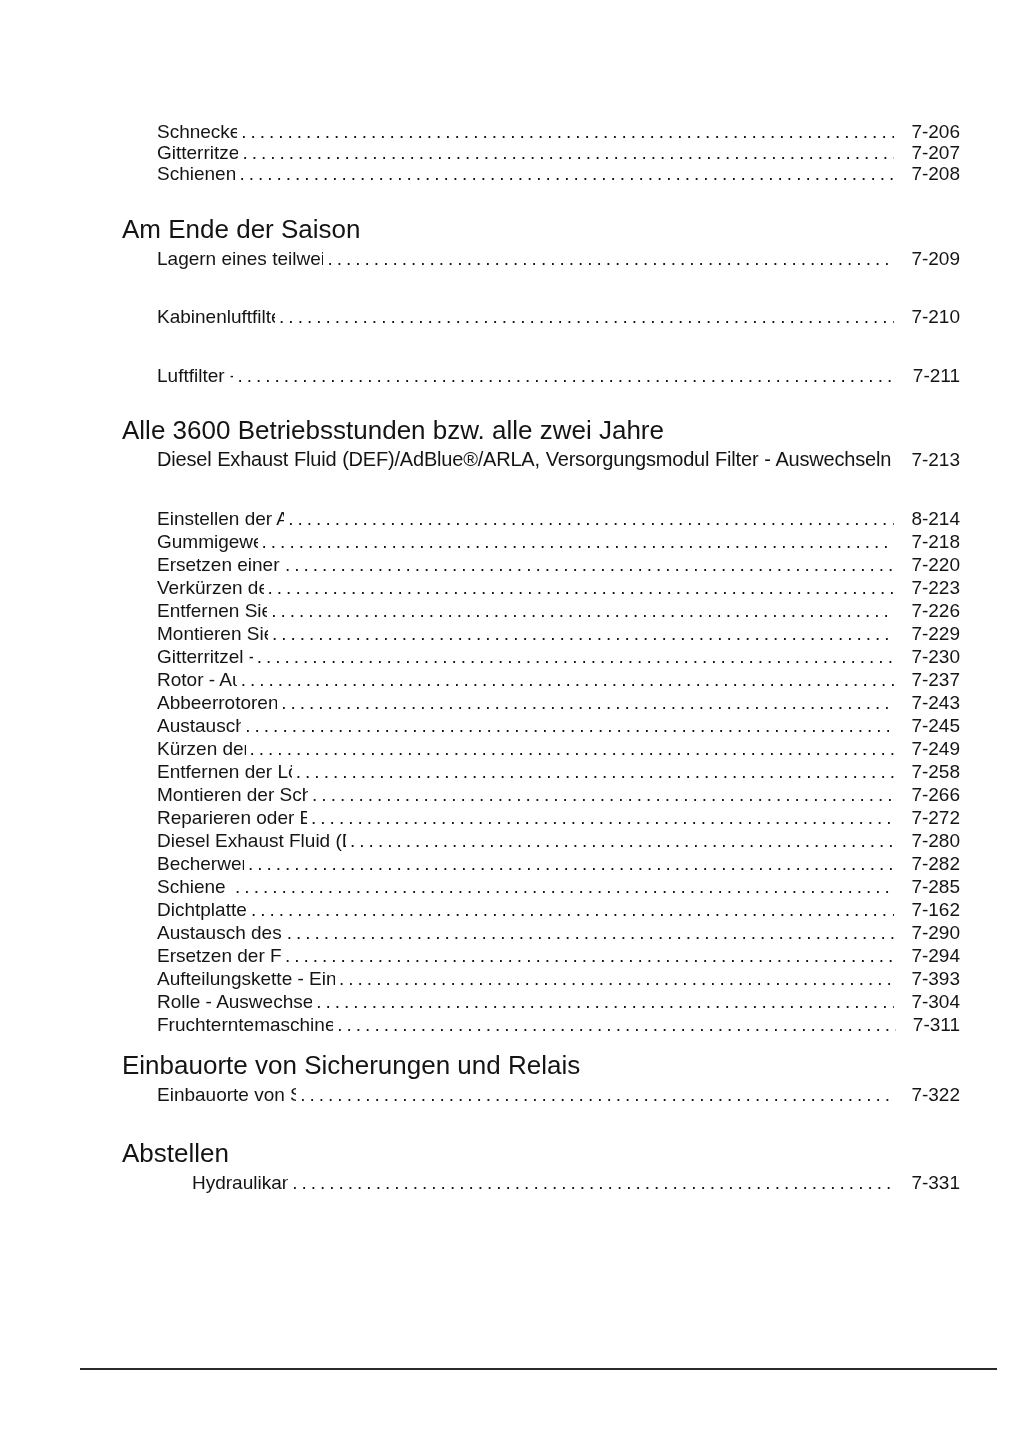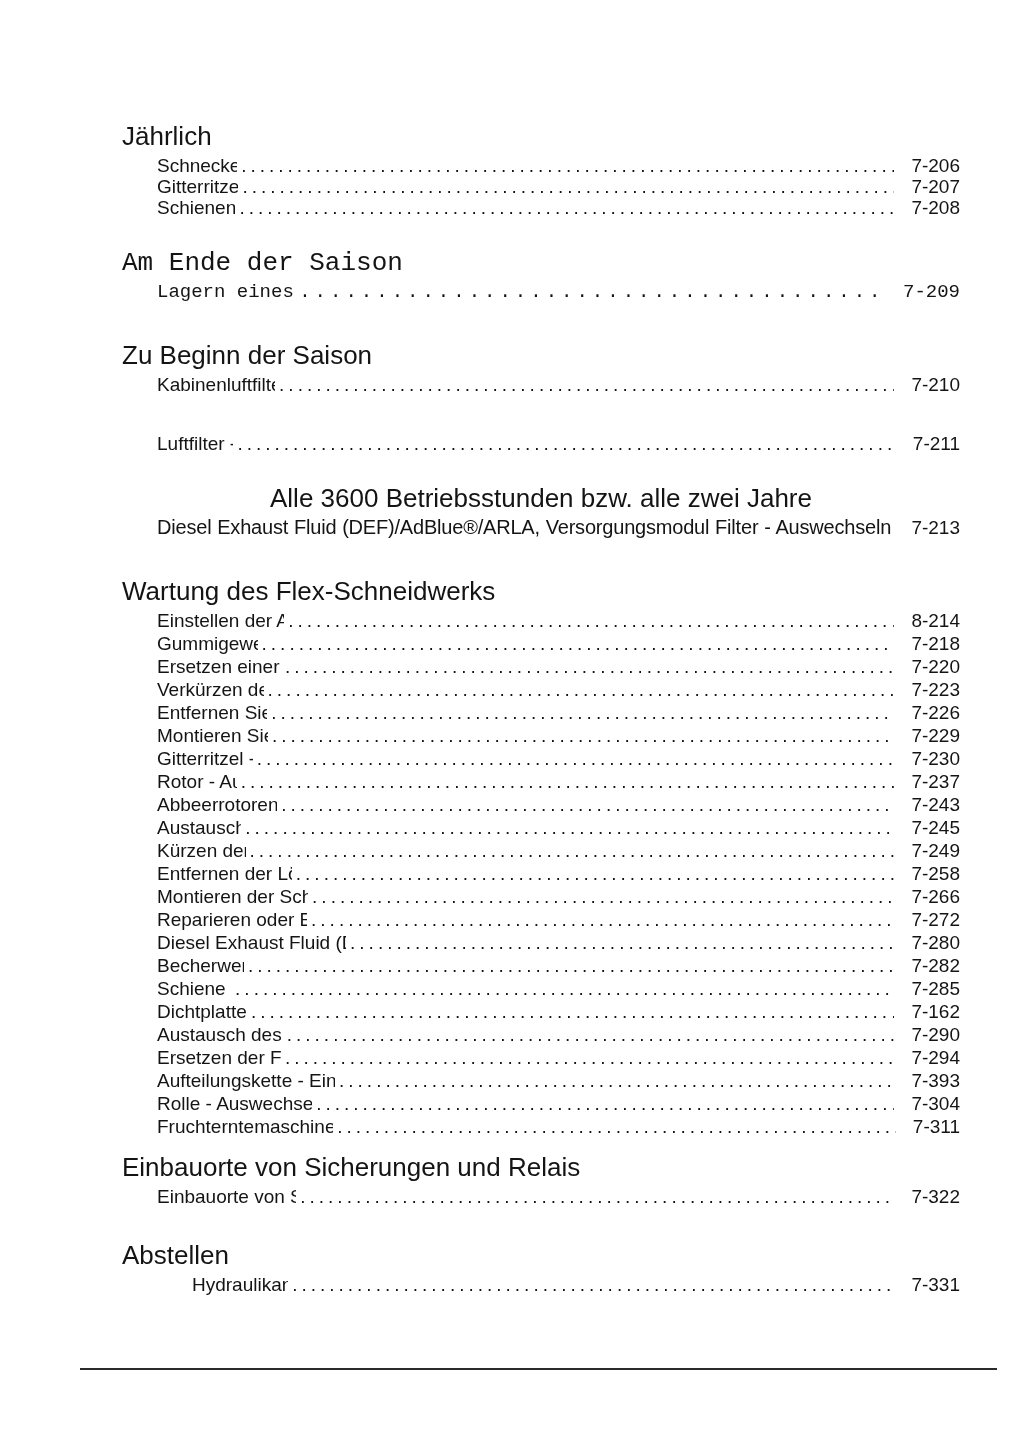--- a/index.html
+++ b/index.html
@@ -62,24 +62,24 @@
   .entry.deep { padding-left: 35px; }
   .entry.no-leader .title {
     font-size: 20px;
     letter-spacing: -0.2px;
     word-spacing: 0.5px;
   }
   .entry.no-leader .pagenum { margin-left: auto; }
 
   
   .toc-section:nth-child(1) { margin-bottom: 30px; }
-  .toc-section:nth-child(2) { margin-bottom: 37px; font-family: Liberation Mono, monospace; }
+  .toc-section:nth-child(2) { margin-bottom: 37px; }
   .toc-section:nth-child(3) { margin-bottom: 38px; }
   .toc-section:nth-child(4) { margin-bottom: 29px; }
-  .toc-section:nth-child(5) { margin-bottom: 38px; text-align: center; }
+  .toc-section:nth-child(5) { margin-bottom: 38px; }
   .toc-section:nth-child(6) { margin-bottom: 15px; }
   .toc-section:nth-child(7) { margin-bottom: 33px; }
   .toc-section:nth-child(8) { margin-bottom: 0; }
   .toc-section:nth-child(6) .entry { margin-bottom: 2px; }
 
   .bottom-rule {
     position: absolute;
     top: 1368px;
     left: 80px;
     width: 917px;
@@ -89,21 +89,20 @@
     margin: 0;
     padding: 0;
   }
 </style>
 </head>
 <body>
 
 <main class="page">
   <div id="sections">
       <section class="toc-section">
-    <h2 class="section-heading">Jährlich</h2>
     <div class="entries">
           <div class="entry">
     <span class="title">Schnecke - Kontrolle</span>
     <span class="leader"></span>
     <span class="pagenum">7-206</span>
   </div>
           <div class="entry">
     <span class="title">Gitterritzel - Kontrolle</span>
     <span class="leader"></span>
     <span class="pagenum">7-207</span>
@@ -119,21 +118,20 @@
     <h2 class="section-heading">Am Ende der Saison</h2>
     <div class="entries">
           <div class="entry">
     <span class="title">Lagern eines teilweise verbrauchten CAT 4-Filters</span>
     <span class="leader"></span>
     <span class="pagenum">7-209</span>
   </div>
         </div>
   </section>
       <section class="toc-section">
-    <h2 class="section-heading">Zu Beginn der Saison</h2>
     <div class="entries">
           <div class="entry">
     <span class="title">Kabinenluftfilter ersetzen (CAT2)</span>
     <span class="leader"></span>
     <span class="pagenum">7-210</span>
   </div>
         </div>
   </section>
       <section class="toc-section">
     <div class="entries">
@@ -148,21 +146,20 @@
     <h2 class="section-heading">Alle 3600 Betriebsstunden bzw. alle zwei Jahre</h2>
     <div class="entries">
           <div class="entry no-leader">
     <span class="title">Diesel Exhaust Fluid (DEF)/AdBlue®/ARLA, Versorgungsmodul Filter - Auswechseln</span>
 
     <span class="pagenum">7-213</span>
   </div>
         </div>
   </section>
       <section class="toc-section">
-    <h2 class="section-heading">Wartung des Flex-Schneidwerks</h2>
     <div class="entries">
           <div class="entry">
     <span class="title">Einstellen der Abbeernetzspannung</span>
     <span class="leader"></span>
     <span class="pagenum">8-214</span>
   </div>
           <div class="entry">
     <span class="title">Gummigewebe - Einstellen</span>
     <span class="leader"></span>
     <span class="pagenum">7-218</span>

